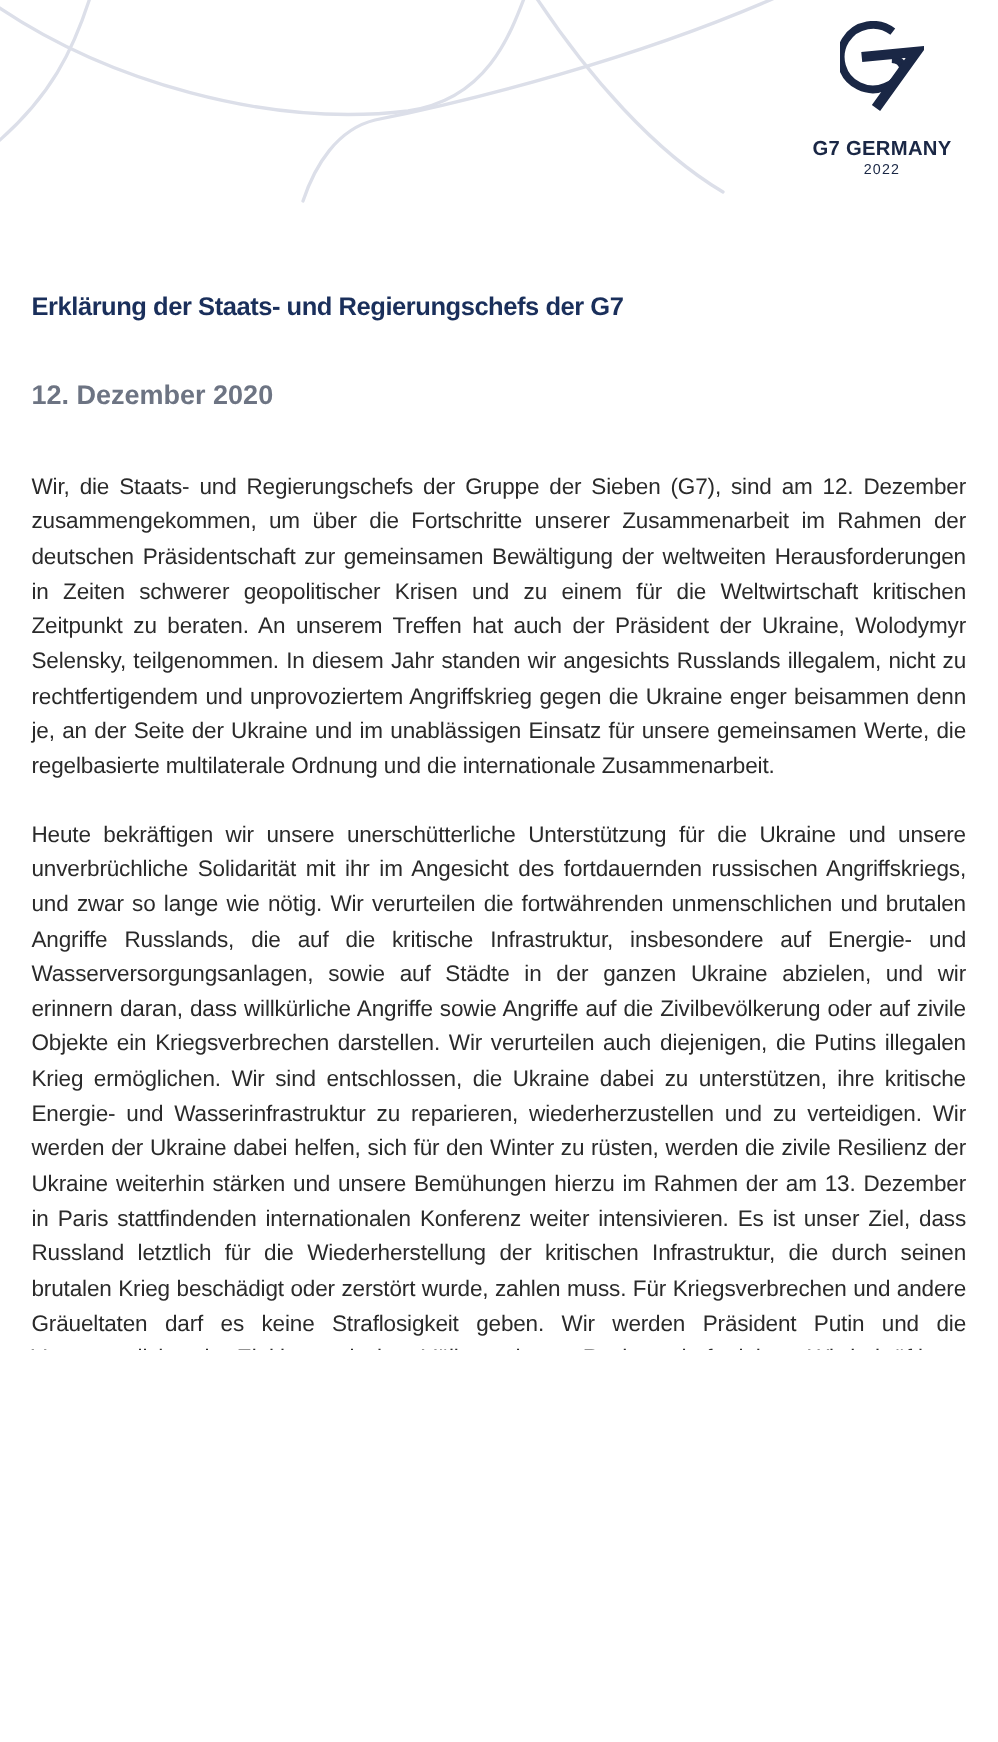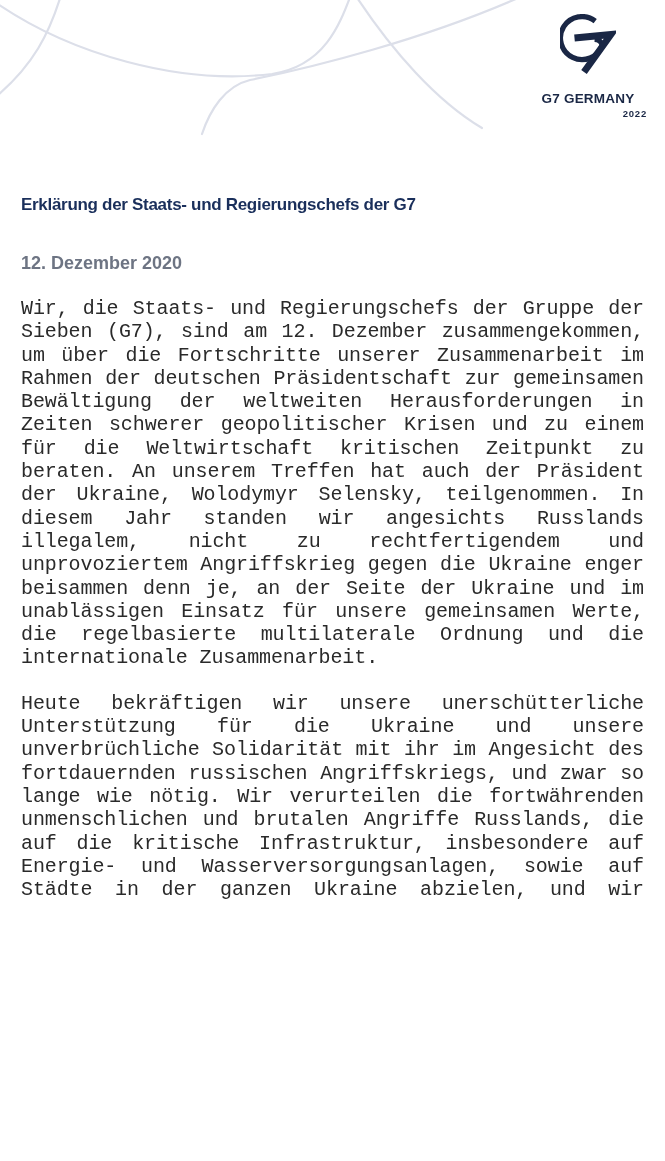--- a/index.html
+++ b/index.html
@@ -15,37 +15,37 @@
   .logo {
     position:absolute; top:14px; right:18px; width:118px;
     text-align:center; color:#1a2745;
   }
   .logo svg { display:block; margin:0 auto; }
   .logo .brand {
     margin-top:15px; font-weight:bold; font-size:13.5px;
     letter-spacing:0.2px; color:#1a2745; white-space:nowrap;
   }
   .logo .year {
-    margin-top:2px; font-weight:bold; font-size:9.5px;
-    letter-spacing:0.8px; color:#1a2745;text-align:right;
+    margin-top:2px; font-weight:normal; font-size:9.5px;
+    letter-spacing:0.8px; color:#1a2745;
   }
 
   .content { position:absolute; left:21px; right:21px; top:190px; }
   h1.title {
     margin:0; font-size:17px; line-height:30px; font-weight:bold;
     color:#1a2f5b; letter-spacing:-0.3px; white-space:nowrap;
   }
   .date {
     margin-top:33px; font-size:18px; line-height:20px;
     font-weight:bold; color:#6d7483;
   }
   .para {
-    margin:24px 0 0 0;
-    font-size:20px; line-height:23.3px; letter-spacing:-0.1px;
-    color:#2a2a2a; text-align:justify; text-justify:inter-word;font-family:Liberation Mono, monospace;
+    margin:40px 0 0 0;
+    font-size:15px; line-height:23.3px; letter-spacing:-0.1px;
+    color:#2a2a2a; text-align:justify; text-justify:inter-word;
   }
   .para + .para { margin-top:22px; }
 
   .footer {
     position:absolute; left:22px; right:22px; top:1118px;
     display:flex; justify-content:space-between; align-items:baseline;
     font-size:15.5px; color:#234272;flex-direction:column;
   }
 </style>
 </head>

